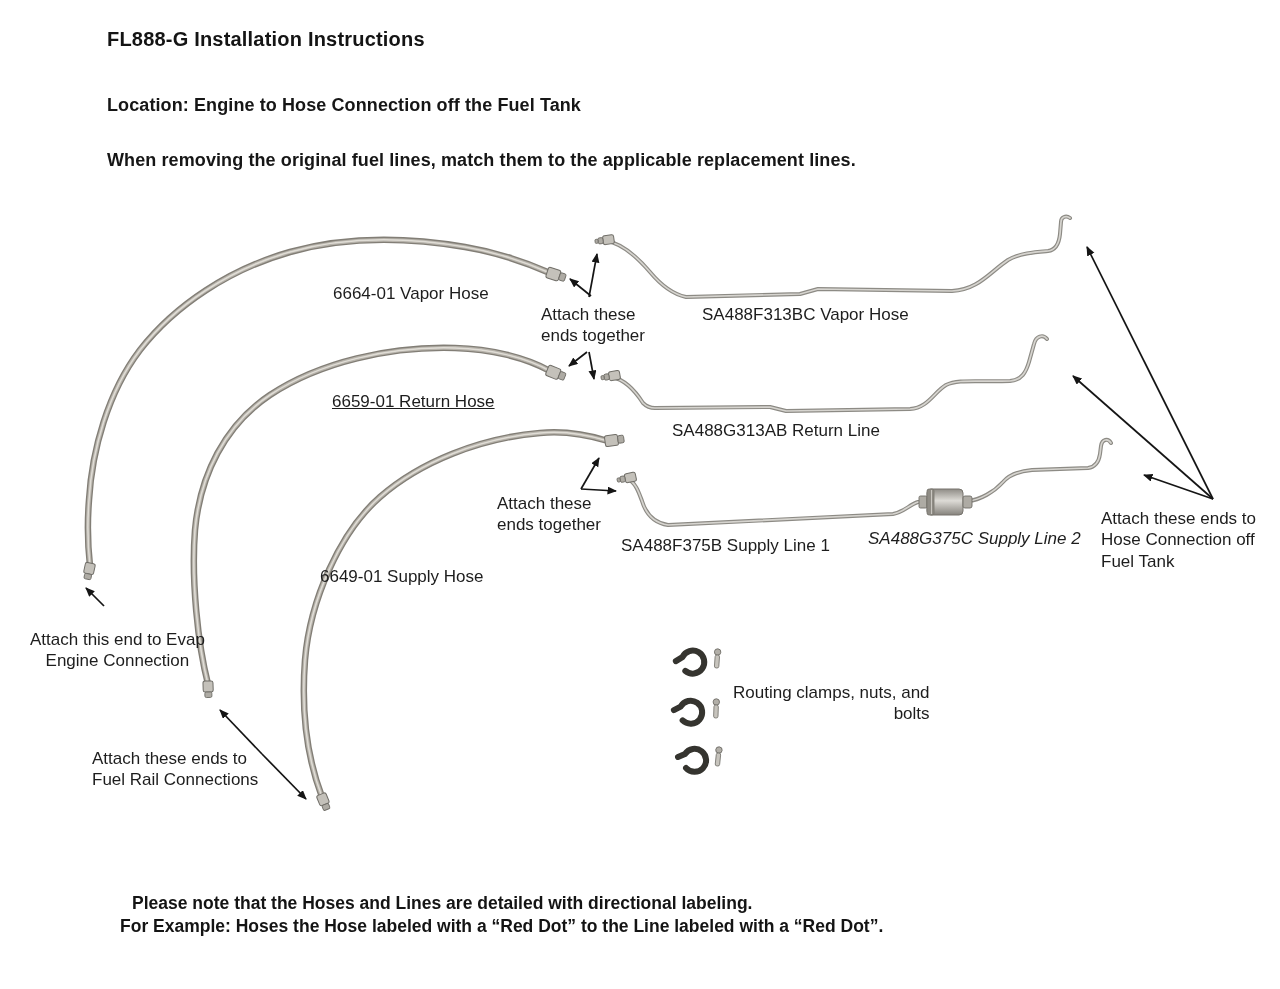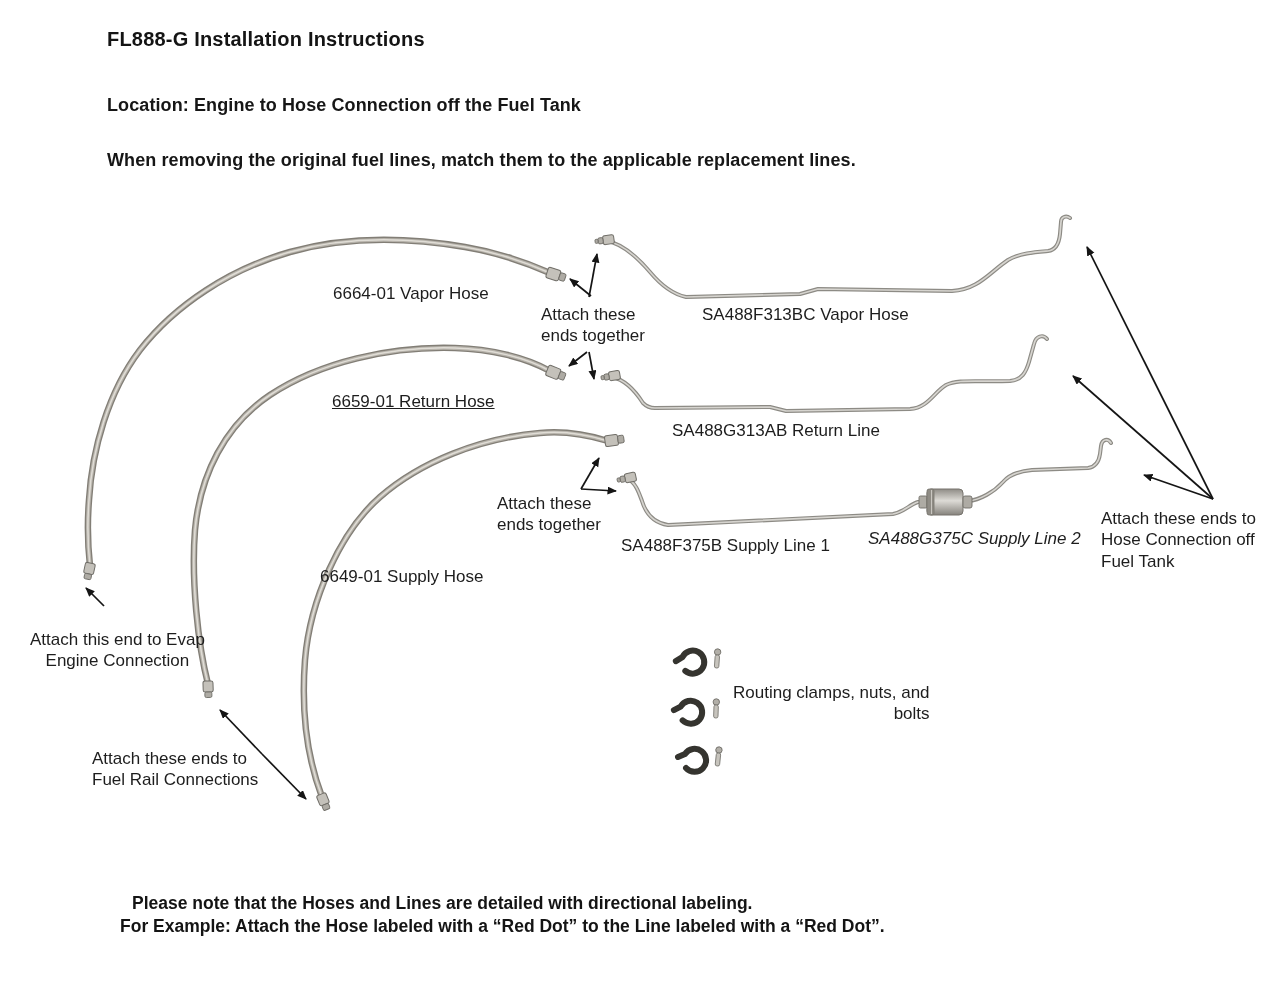--- a/index.html
+++ b/index.html
@@ -211,15 +211,15 @@
 Fuel Tank</div>
   <div class="lbl" style="left:320px;top:566px;">6649-01 Supply Hose</div>
   <div class="lbl" style="left:30px;top:629px;text-align:center;">Attach this end to Evap
 Engine Connection</div>
   <div class="lbl" style="left:92px;top:748px;">Attach these ends to
 Fuel Rail Connections</div>
   <div class="lbl" style="left:733px;top:682px;text-align:right;">Routing clamps, nuts, and
 bolts</div>
 
   <div class="footer-line f1">Please note that the Hoses and Lines are detailed with directional labeling.</div>
-  <div class="footer-line f2">For Example: Attach the Hose labeled with a “Red Dot” to the Line labeled with a “Red Dot”.</div>
+  <div class="footer-line f2">For Example: Hoses the Hose labeled with a “Red Dot” to the Line labeled with a “Red Dot”.</div>
 
 </div>
 
 </body></html>

